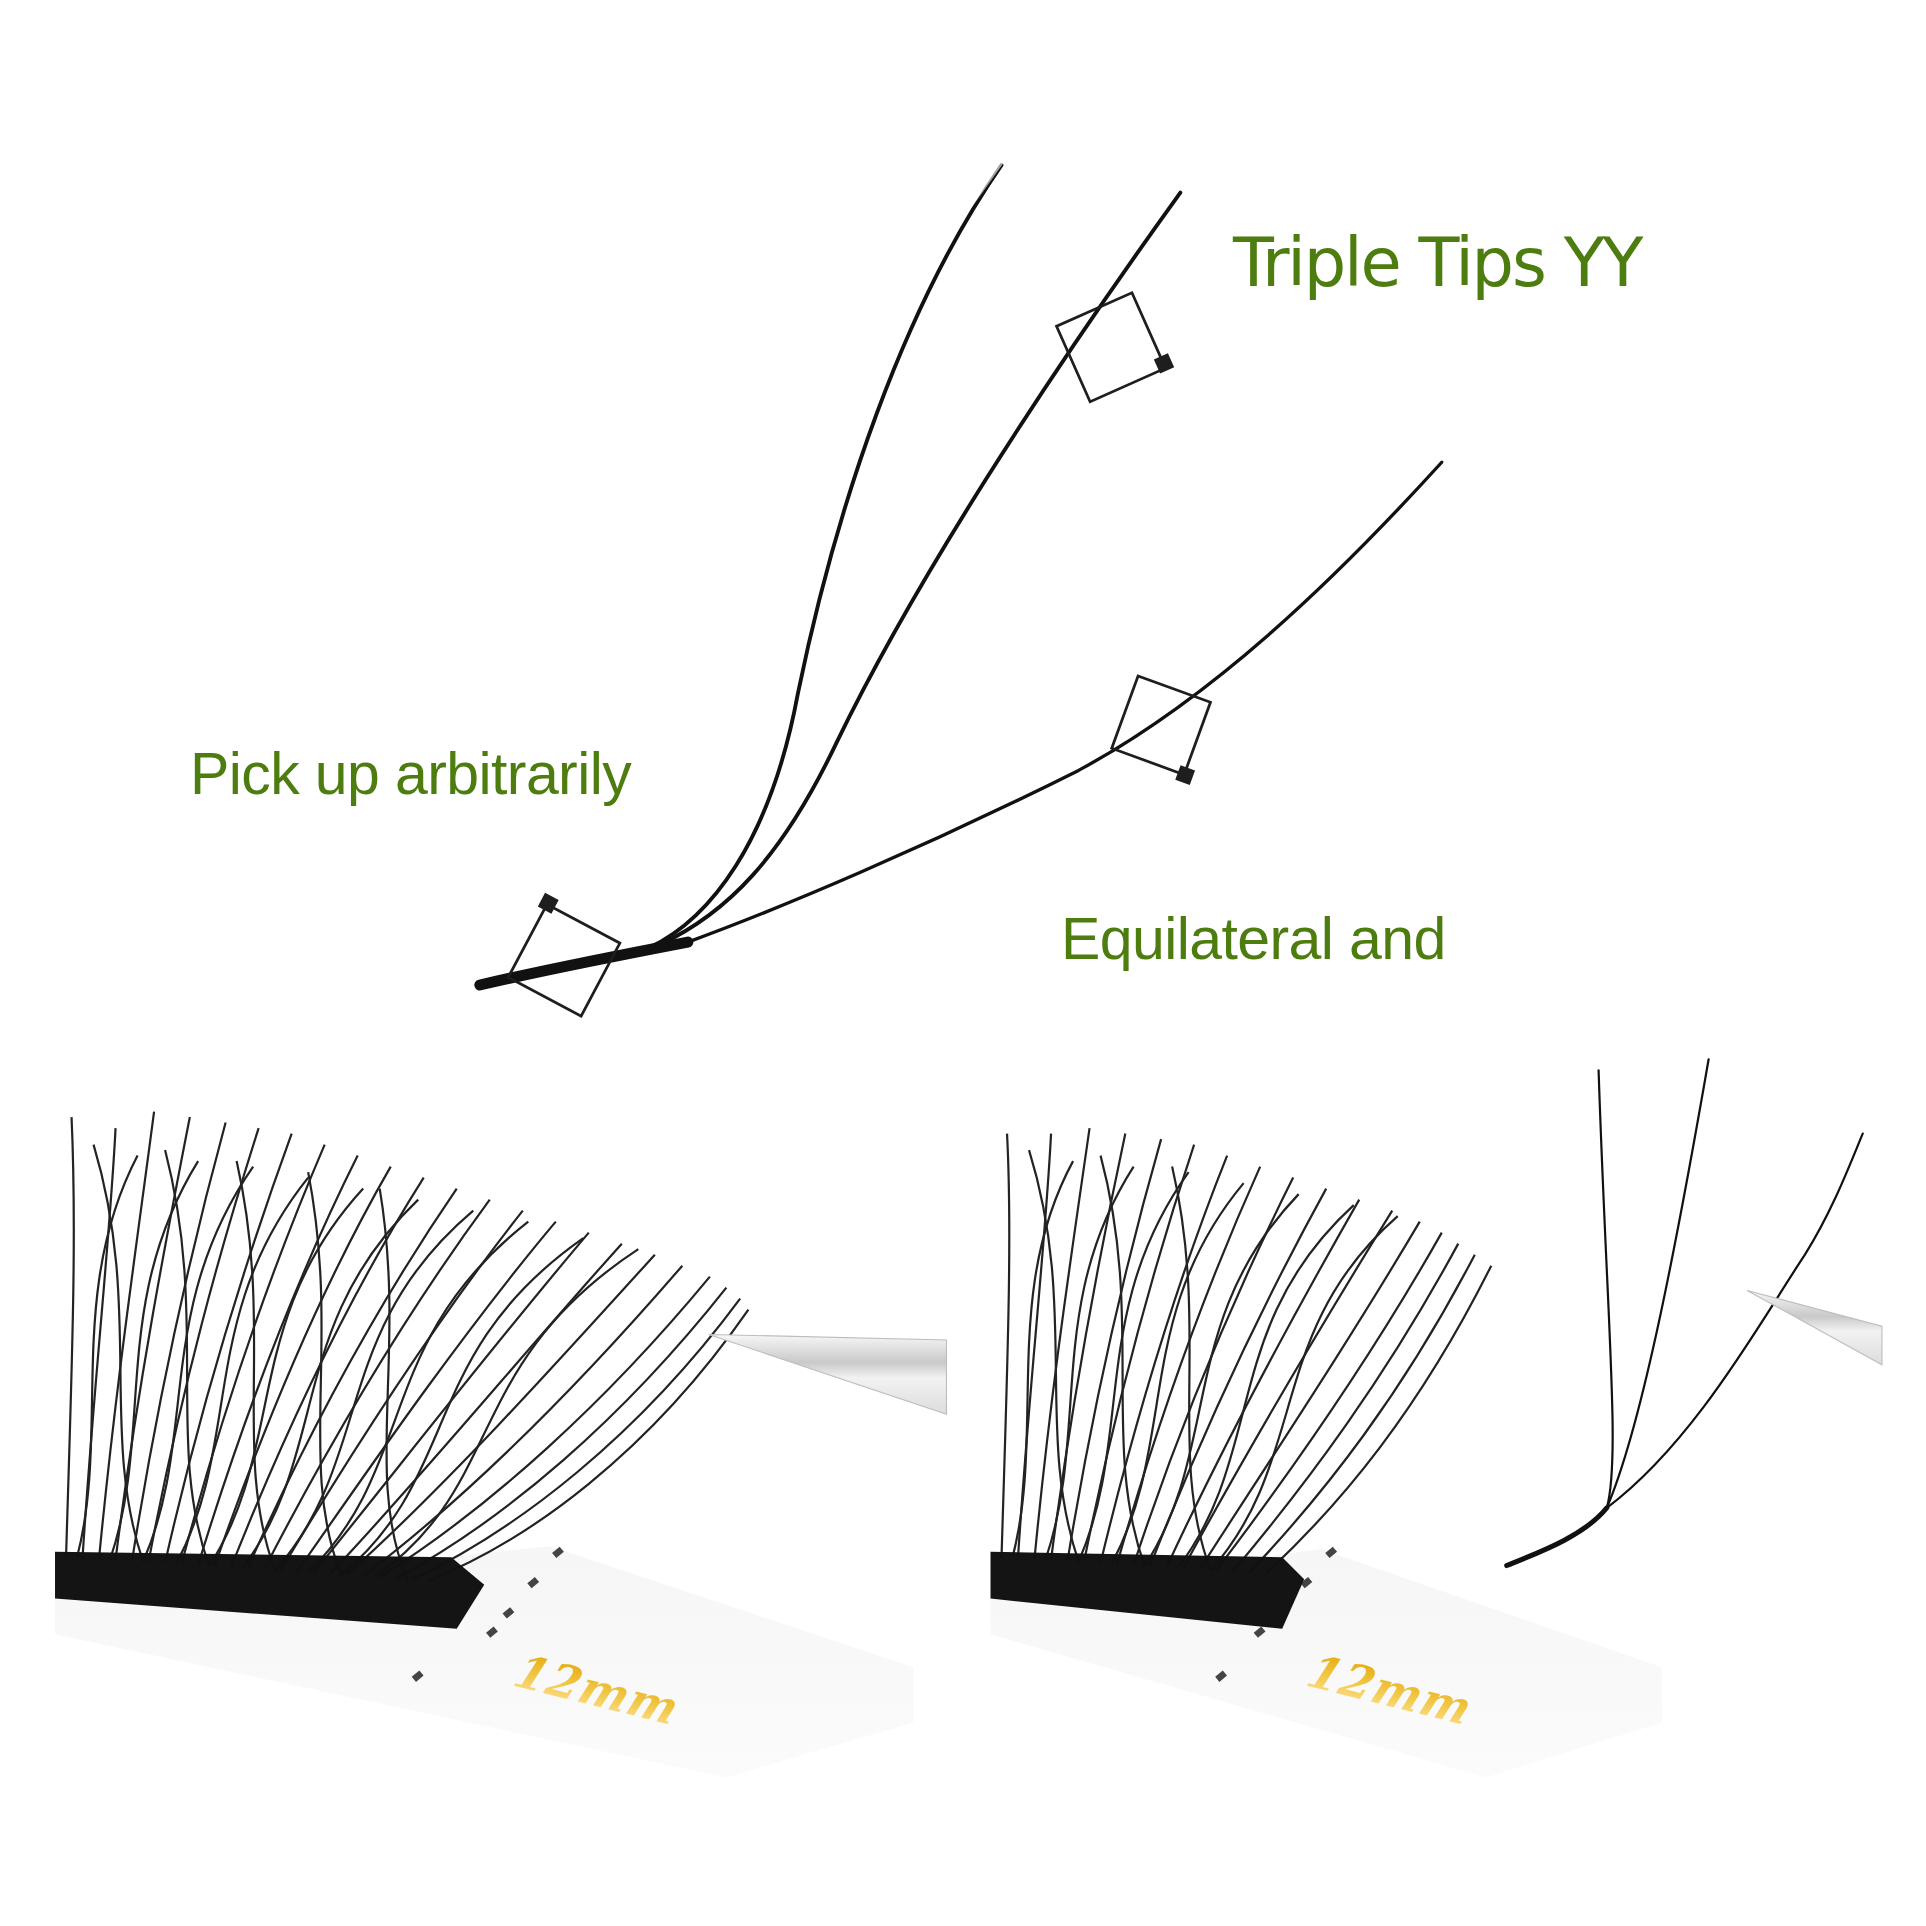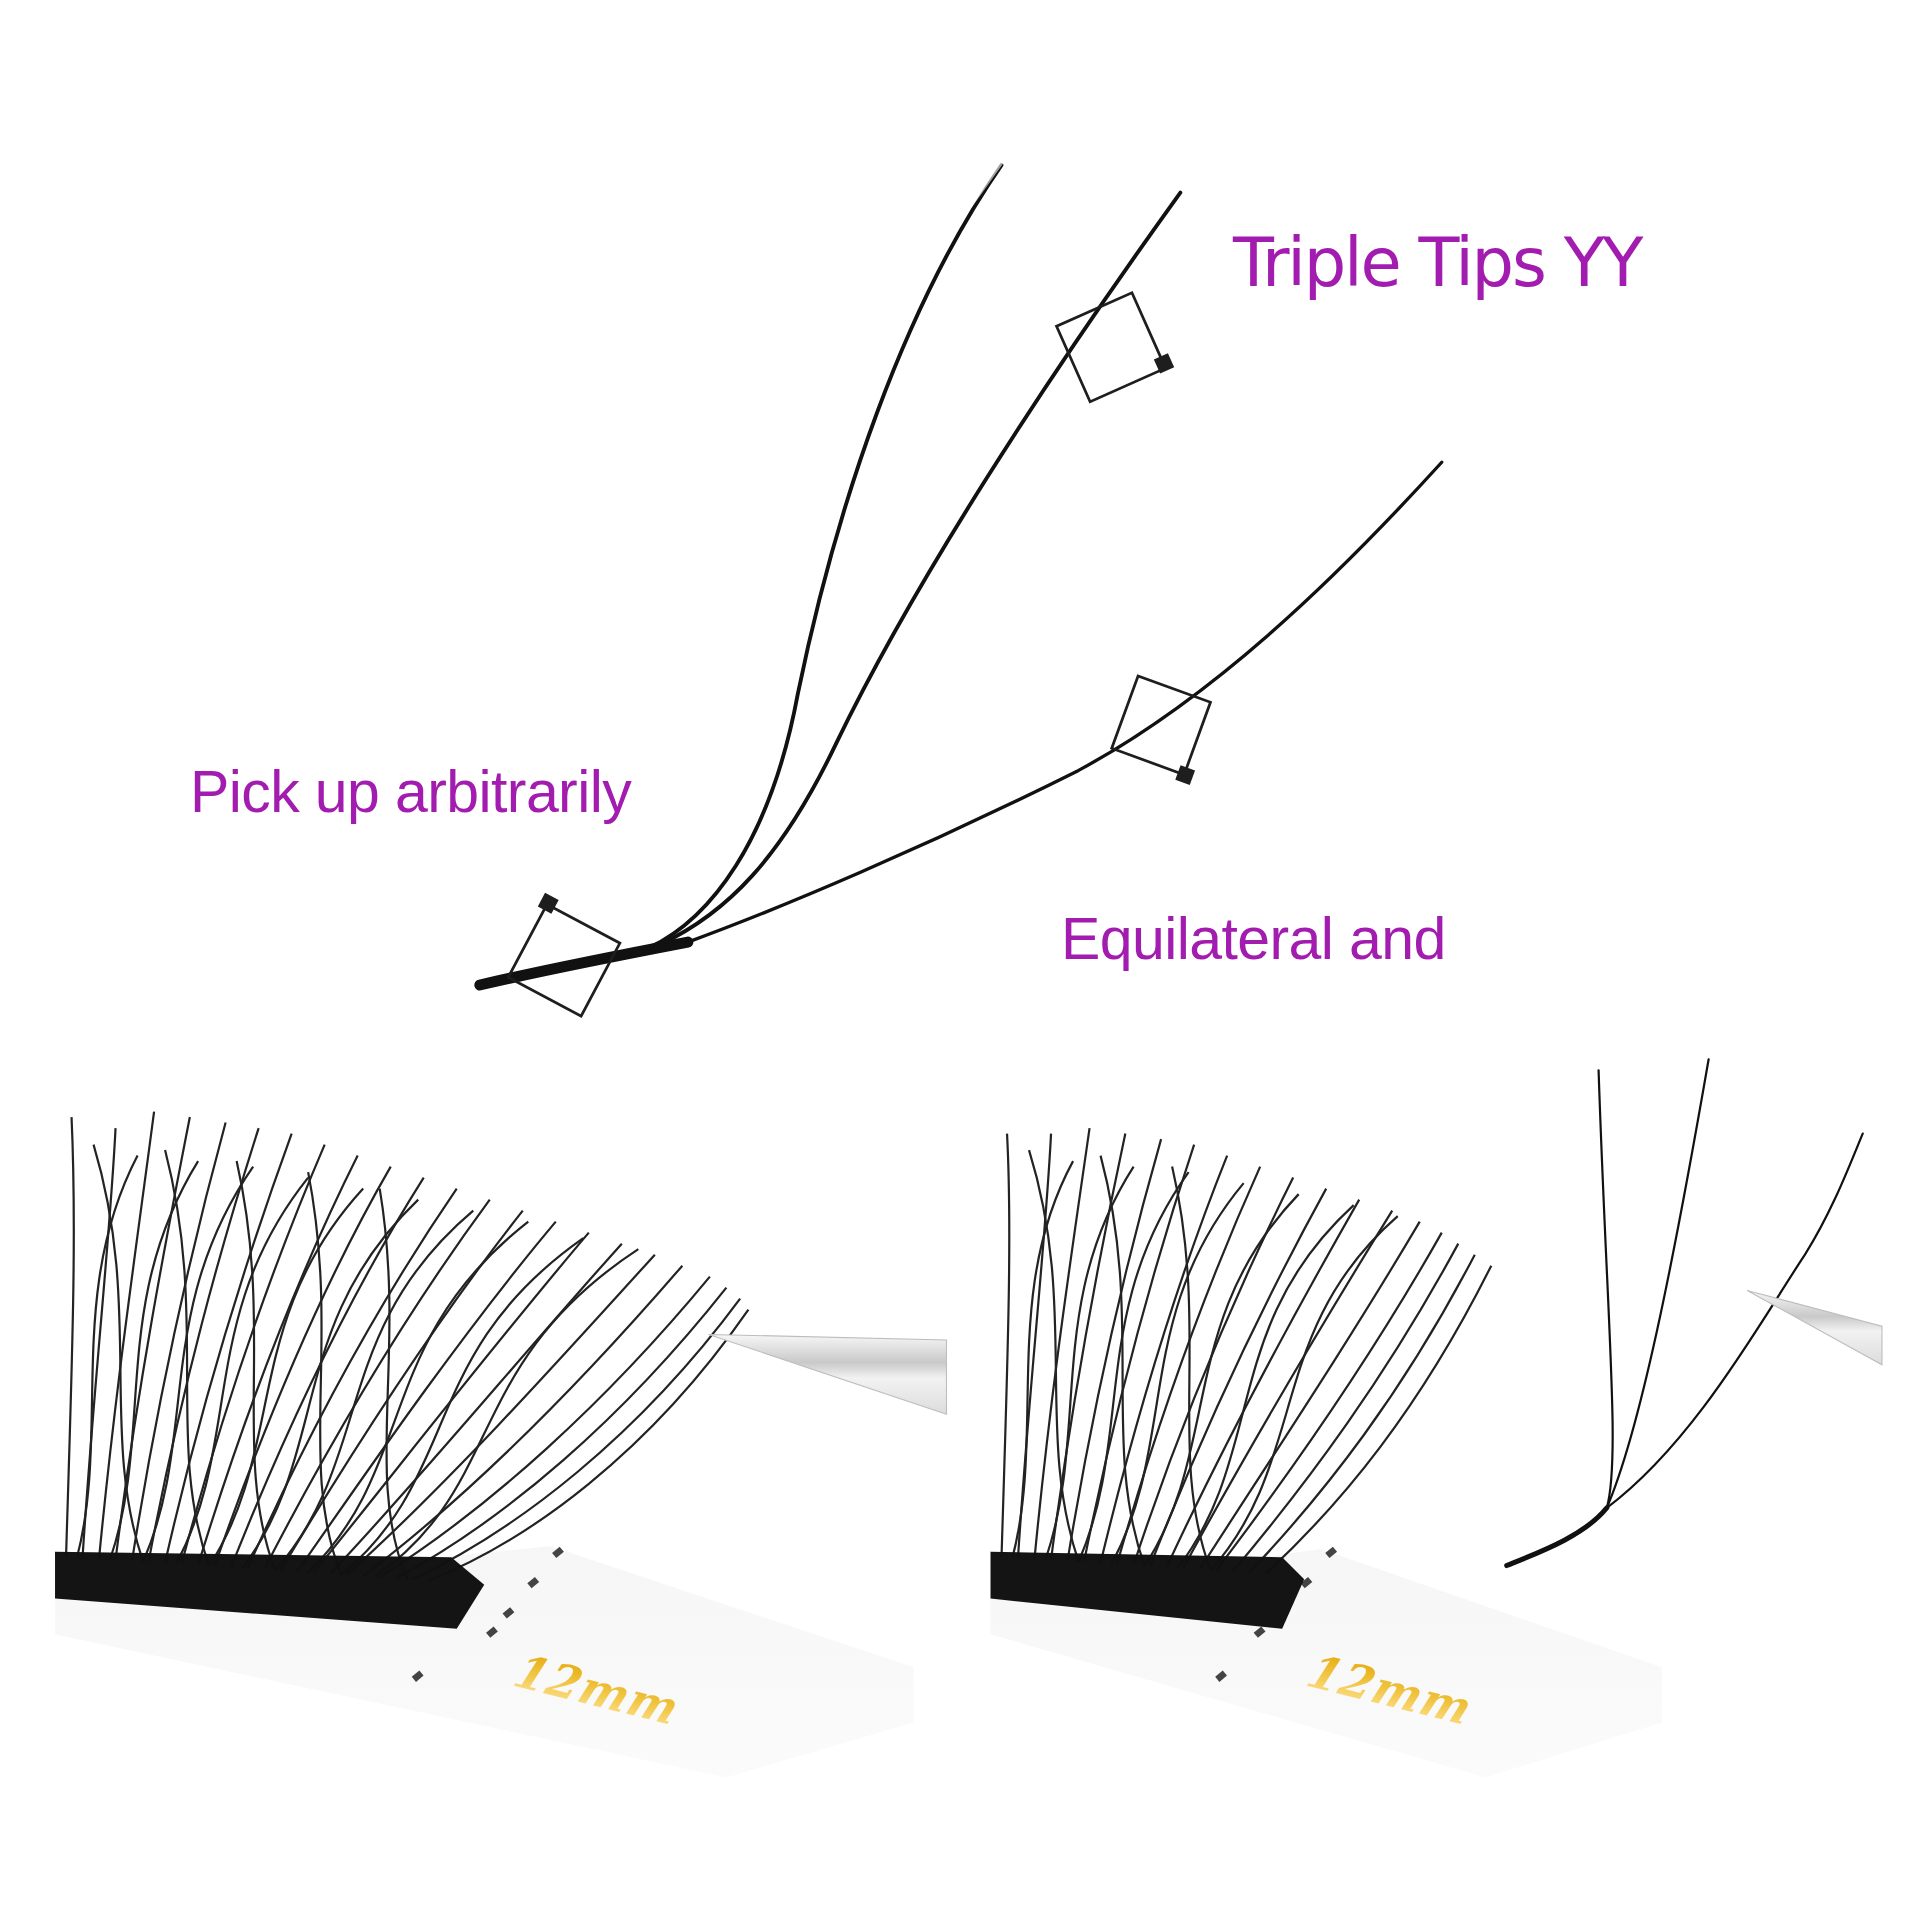--- a/index.html
+++ b/index.html
@@ -1,18 +1,18 @@
 <!DOCTYPE html>
 <html style="font-size:8.8px"><head>
 <meta charset="utf-8">
 <style>
   html, body { margin: 0; padding: 0; background: #ffffff; }
   body { width: 1926px; height: 1926px; position: relative; overflow: hidden; font-family: "Liberation Sans", sans-serif; }
   .canvas { position: absolute; left: 0; top: 0; width: 1926px; height: 1926px; }
-  .label { position: absolute; color: #a21caf; white-space: nowrap; line-height: 1; }
+  .label { position: absolute; color: #4d7c0f; white-space: nowrap; line-height: 1; }
   .label-title { font-family: "DejaVu Sans", sans-serif; font-size: 67px; letter-spacing: -2.2px; }
   .label-body { font-family: "Liberation Sans", sans-serif; font-size: 59px; letter-spacing: -0.6px; }
   .label-body span { display: block; }
   .mm-label { position: absolute; font-family: "DejaVu Serif", serif; font-weight: bold; font-style: italic; font-size: 46px; letter-spacing: 1.1px;
     background: linear-gradient(180deg, #e2a500 0%, #f2c84a 55%, #ffe39a 100%);
     -webkit-background-clip: text; background-clip: text; color: transparent; transform-origin: left center; }
   svg { position: absolute; left: 0; top: 0; }
 </style>
 </head>
 <body>
@@ -166,21 +166,21 @@
         <path d="M2920 2740 C 2945 2650, 2920 2400, 2905 1945" stroke-width="4"></path>
         <path d="M2920 2740 C 2980 2600, 3040 2300, 3105 1925" stroke-width="4"></path>
         <path d="M2920 2740 C 3080 2620, 3200 2400, 3280 2280 C 3330 2200, 3360 2120, 3385 2060" stroke-width="4"></path>
       </g>
       <polygon points="3175,2345 3420,2410 3420,2480" fill="url(#tweezerGrad)" stroke="#bdbdbd" stroke-width="2"></polygon>
     </g>
   </svg>
 
   <div class="label label-title" style="left:1233px; top:230px;">Triple Tips YY</div>
 
-  <div class="label label-body" style="left:190px; top:740px; line-height:69px;margin-top:18px;">
+  <div class="label label-body" style="left:190px; top:740px; line-height:69px;">
     <span>Pick up arbitrarily</span>
   </div>
 
   <div class="label label-body" style="left:1040px; top:905px; line-height:69px;margin-left:21px;">
     <span>Equilateral and</span>
   </div>
 
   <div class="mm-label" style="left:517px; top:1643px; transform: rotate(14deg) skewX(-8deg);">12mm</div>
   <div class="mm-label" style="left:1310px; top:1643px; transform: rotate(14deg) skewX(-8deg);">12mm</div>
 

